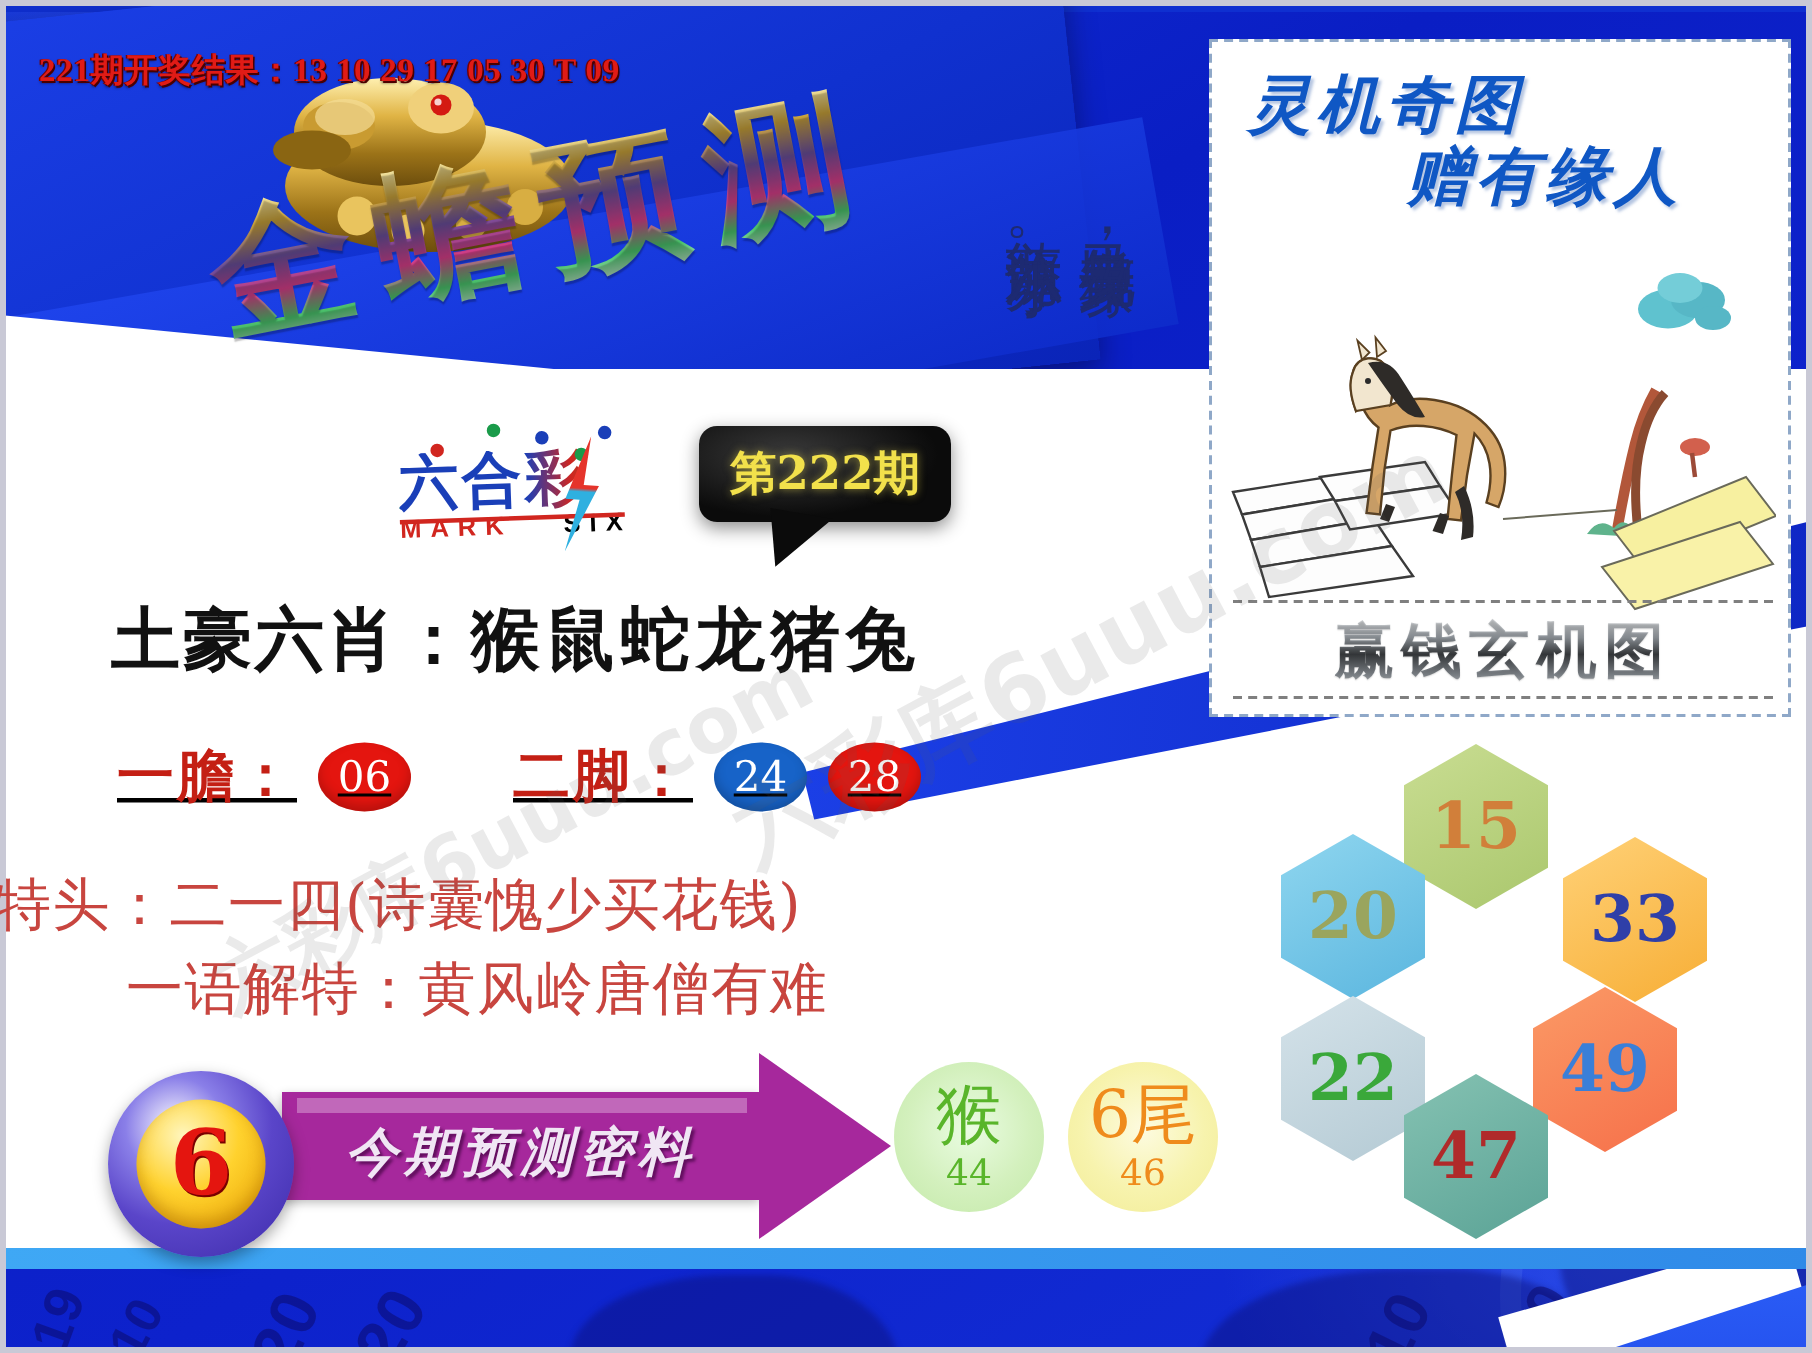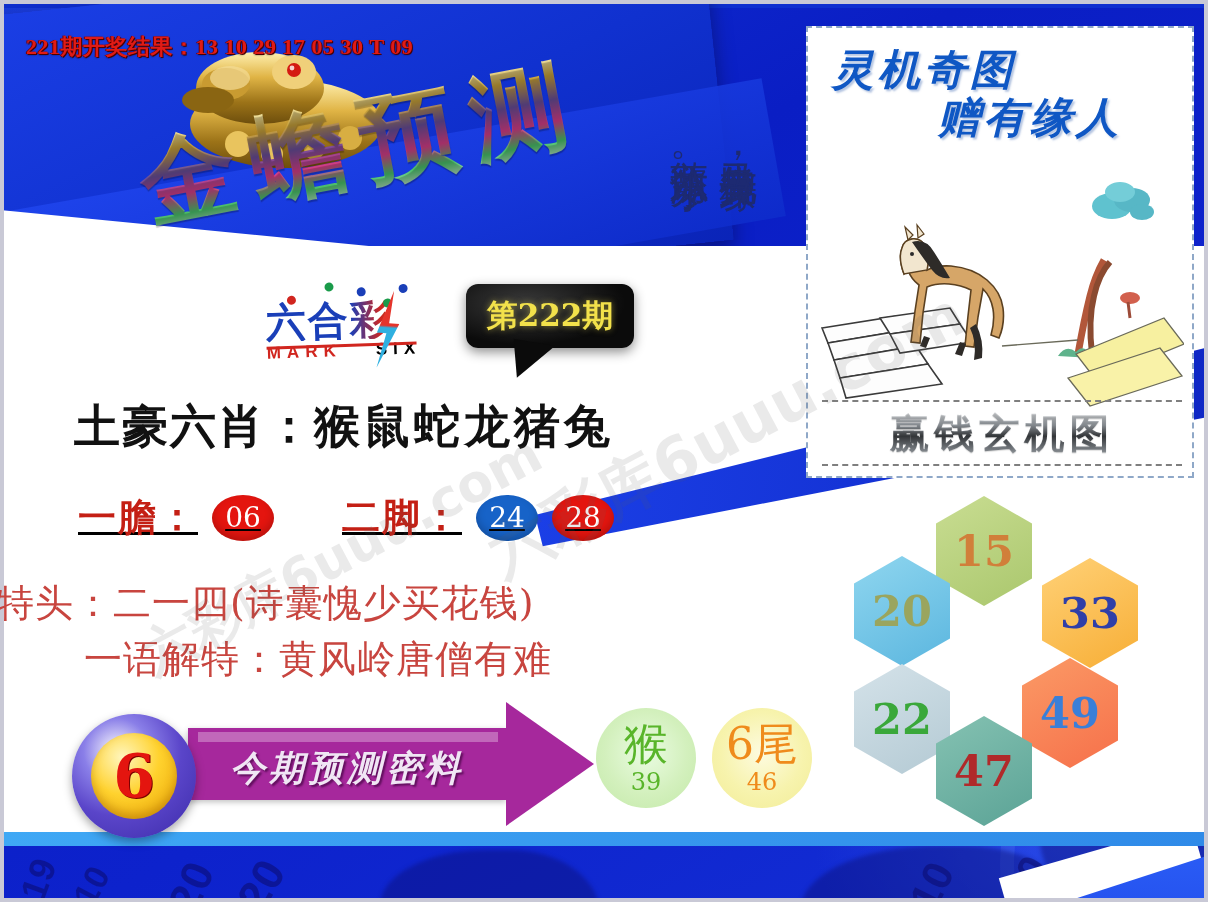--- a/index.html
+++ b/index.html
@@ -456,21 +456,21 @@
   </div>
 
   <div class="ball6">
     <div class="inner">
       <span class="num">6</span>
     </div>
   </div>
 
   <div class="tag green">
     <span class="big">猴</span>
-    <span class="small">39</span>
+    <span class="small">44</span>
   </div>
   <div class="tag yellow">
     <span class="big">6尾</span>
     <span class="small">46</span>
   </div>
 
   <div class="poem">
     <div class="col">牛马皆有兄弟缘，</div>
     <div class="col">欲访西泠苏小小。</div>
   </div>

